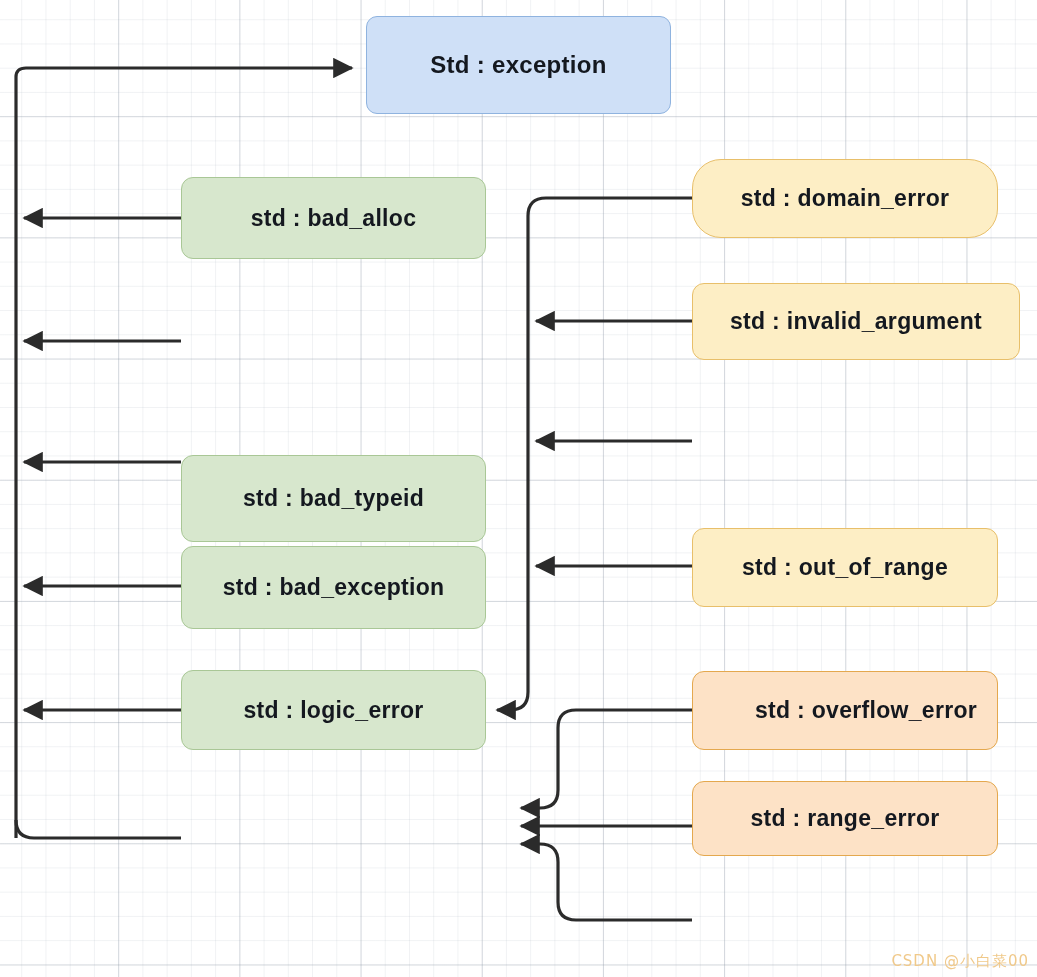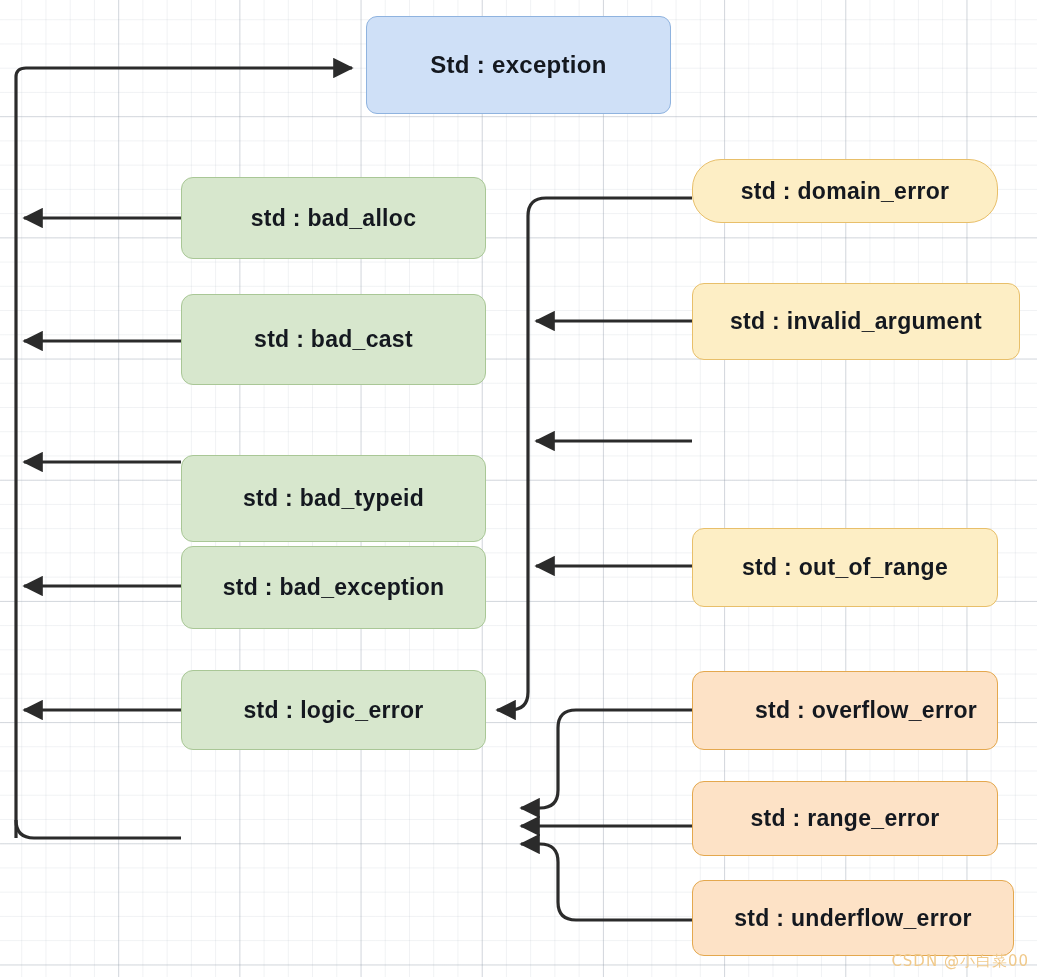--- a/index.html
+++ b/index.html
@@ -117,57 +117,51 @@
   </svg>
 
   <div class="node root" style="left:366px; top:16px; width:305px; height:98px;">
     <span>Std : exception</span>
   </div>
 
   <div class="node green" style="left:181px; top:177px; width:305px; height:82px;">
     <span>std : bad_alloc</span>
   </div>
 
-  <div class="node green" style="left:181px; top:294px; width:305px; height:91px;">
-    <span>std : bad_cast</span>
-  </div>
 
   <div class="node green" style="left:181px; top:419px; width:305px; height:87px;margin-top:36px;">
     <span>std : bad_typeid</span>
   </div>
 
   <div class="node green" style="left:181px; top:546px; width:305px; height:83px;">
     <span>std : bad_exception</span>
   </div>
 
   <div class="node green" style="left:181px; top:670px; width:305px; height:80px;">
     <span>std : logic_error</span>
   </div>
 
 
-  <div class="node yellow" style="left:692px; top:159px; width:306px; height:64px;border-radius:29px;">
+  <div class="node yellow" style="left:692px; top:159px; width:306px; height:79px;border-radius:29px;">
     <span>std : domain_error</span>
   </div>
 
   <div class="node yellow" style="left:692px; top:283px; width:328px; height:77px;">
     <span>std : invalid_argument</span>
   </div>
 
 
   <div class="node yellow" style="left:692px; top:528px; width:306px; height:79px;">
     <span>std : out_of_range</span>
   </div>
 
   <div class="node peach" style="left:692px; top:671px; width:306px; height:79px;padding-left:42px;">
     <span>std : overflow_error</span>
   </div>
 
   <div class="node peach" style="left:692px; top:781px; width:306px; height:75px;">
     <span>std : range_error</span>
   </div>
 
-  <div class="node peach" style="left:692px; top:880px; width:322px; height:76px;">
-    <span>std : underflow_error</span>
-  </div>
 
   <div class="watermark">CSDN @小白菜00</div>
 
 </div>
 
 </body></html>

